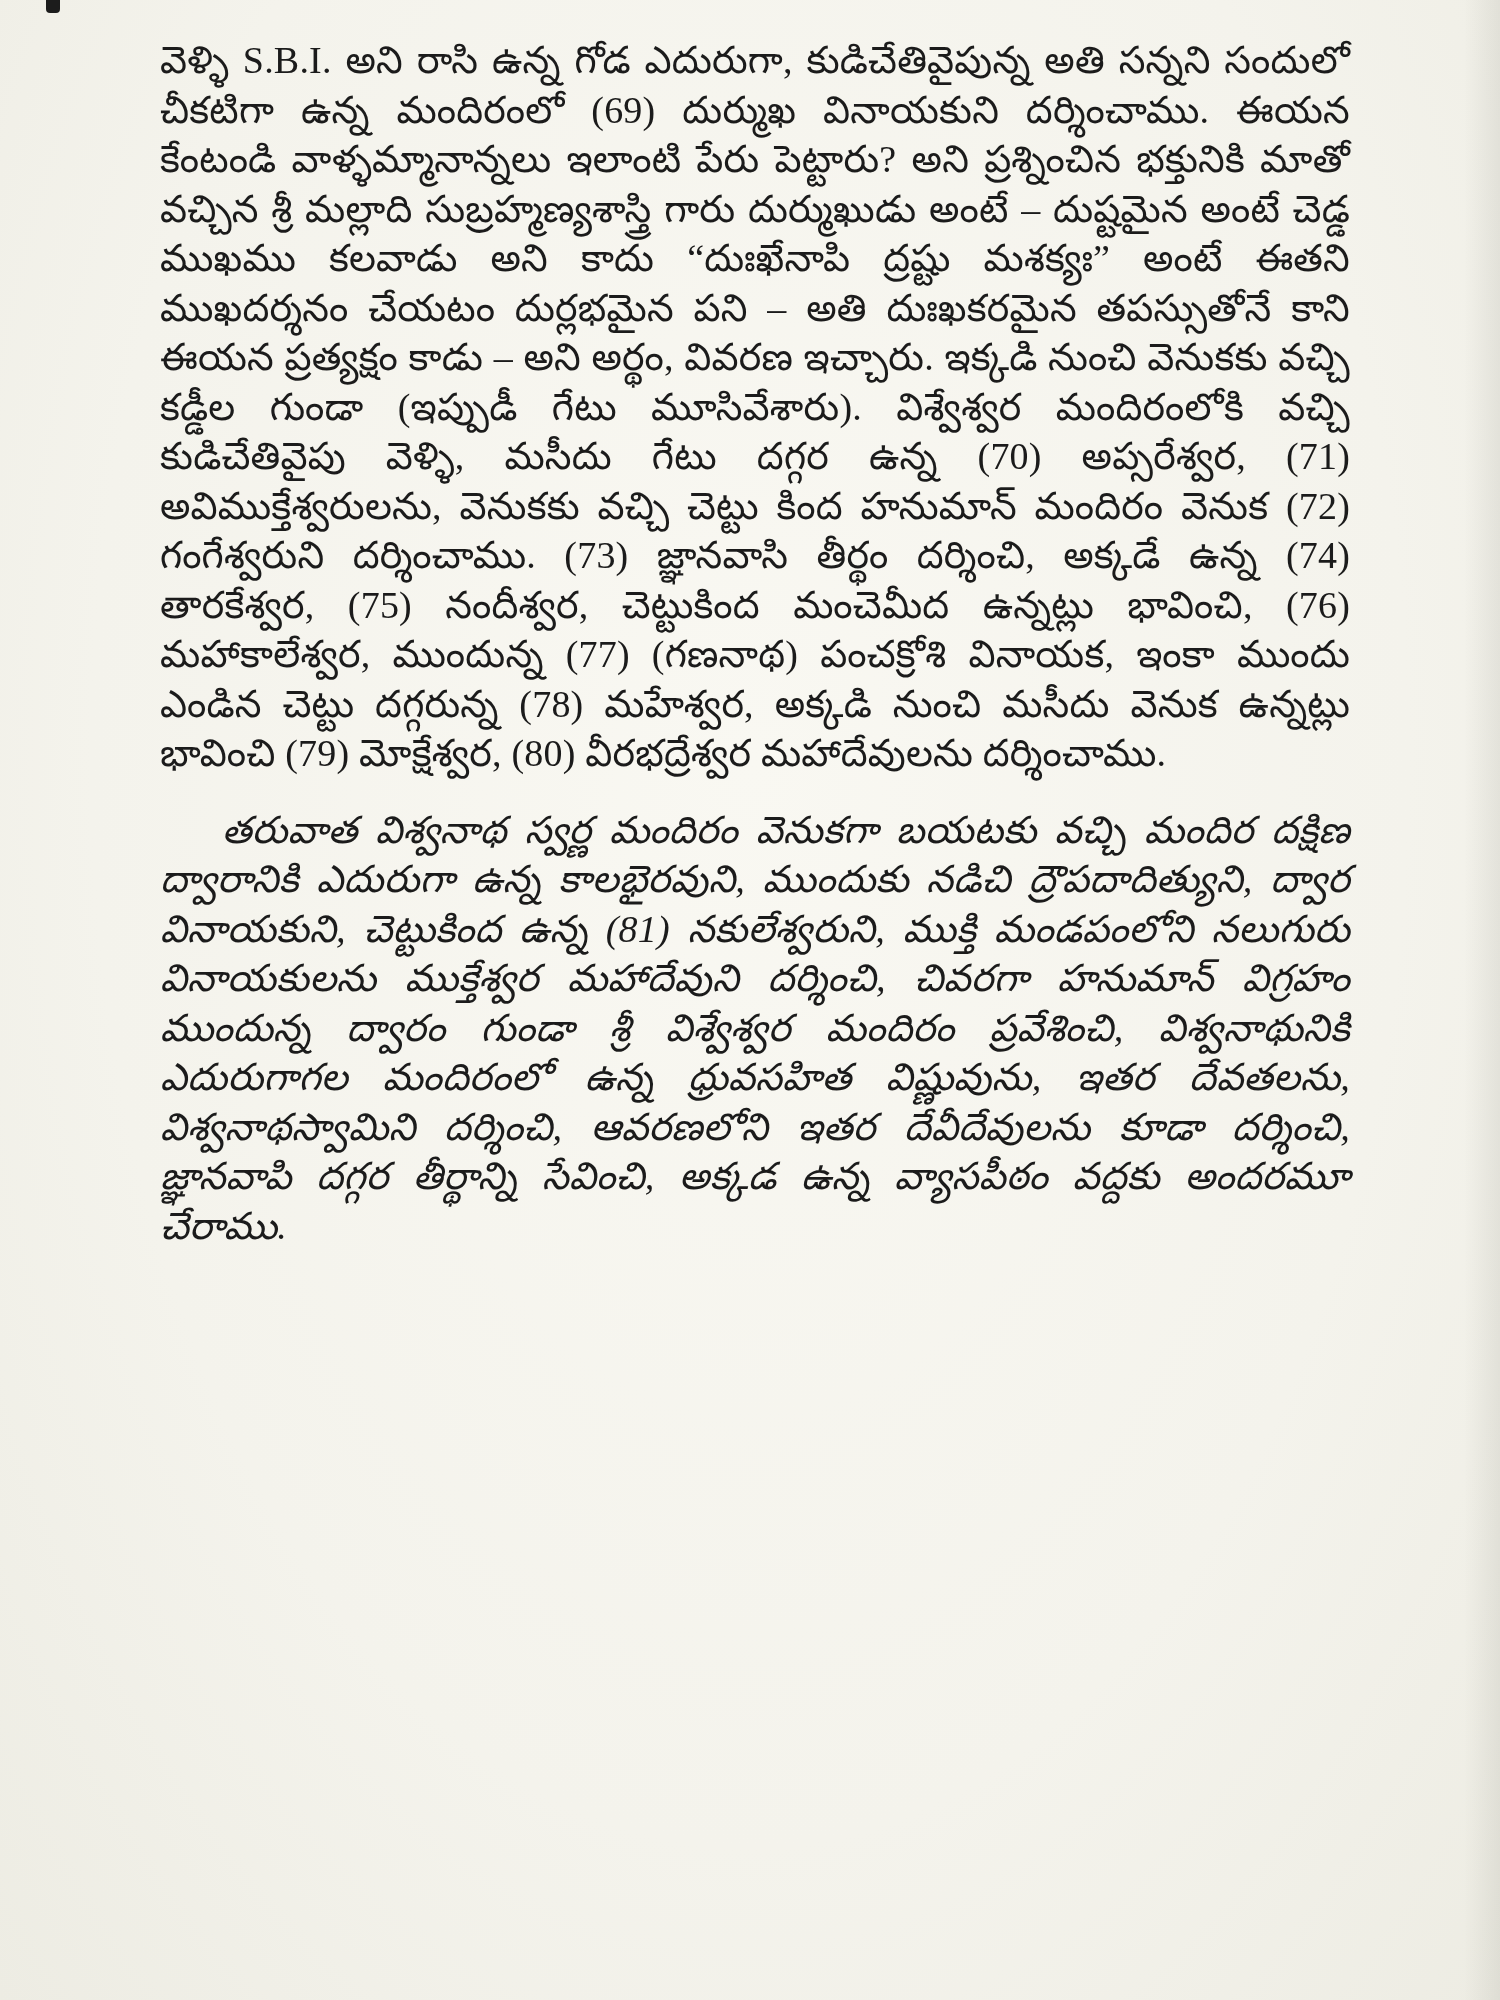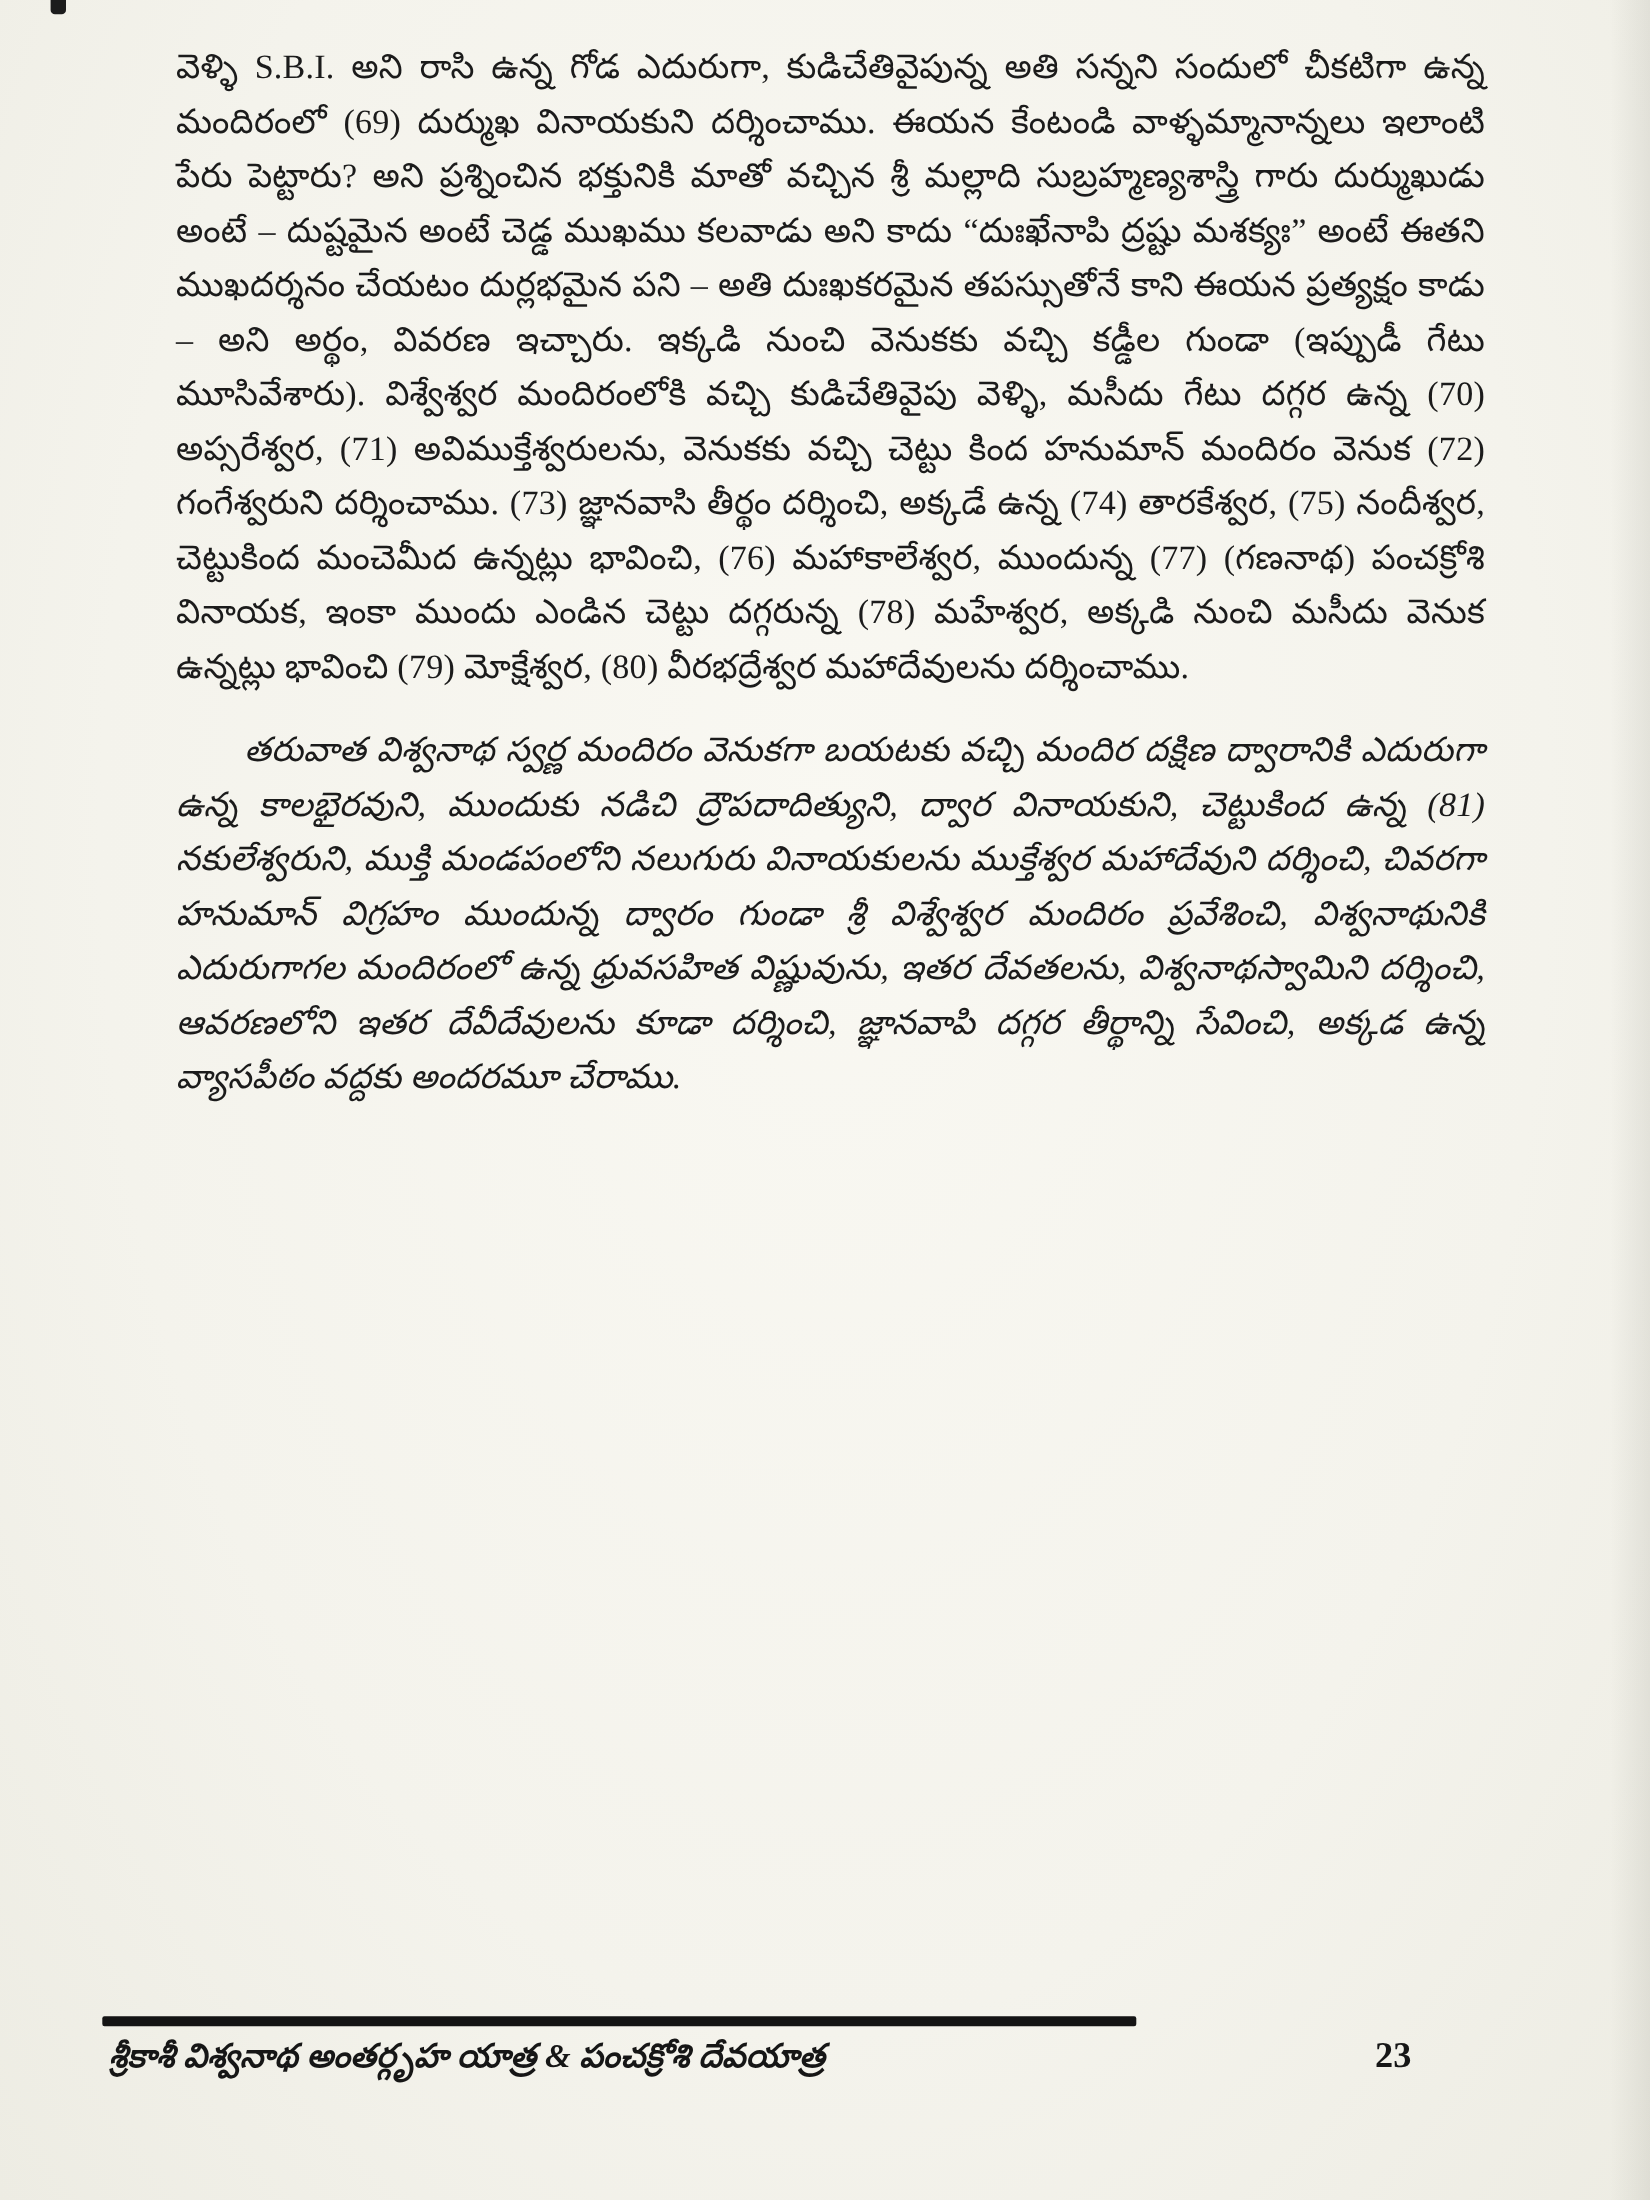--- a/index.html
+++ b/index.html
@@ -40,21 +40,21 @@
     top: 0;
     width: 14px;
     height: 13px;
     border-radius: 0 0 4px 4px;
   }
   .text-block {
     position: absolute;
     left: 160px;
     top: 36px;
     width: 1190px;
-    font-size: 31px;
+    font-size: 38px;
     line-height: 49.5px;
     text-align: justify;
     letter-spacing: 0.2px;
   }
   .para {
     margin: 0 0 27px 0;
   }
   .para.indent {
     text-indent: 62px;
     font-style: italic;
@@ -98,21 +98,14 @@
 <div class="page">
 
   <div class="scan-mark top-left"></div>
   <div class="scan-edge-right"></div>
 
   <main class="text-block">
     <p class="para no-indent">వెళ్ళి S.B.I. అని రాసి ఉన్న గోడ ఎదురుగా, కుడిచేతివైపున్న అతి సన్నని సందులో చీకటిగా ఉన్న మందిరంలో (69) దుర్ముఖ వినాయకుని దర్శించాము. ఈయన కేంటండి వాళ్ళమ్మానాన్నలు ఇలాంటి పేరు పెట్టారు? అని ప్రశ్నించిన భక్తునికి మాతో వచ్చిన శ్రీ మల్లాది సుబ్రహ్మణ్యశాస్త్రి గారు దుర్ముఖుడు అంటే – దుష్టమైన అంటే చెడ్డ ముఖము కలవాడు అని కాదు “దుఃఖేనాపి ద్రష్టు మశక్యః” అంటే ఈతని ముఖదర్శనం చేయటం దుర్లభమైన పని – అతి దుఃఖకరమైన తపస్సుతోనే కాని ఈయన ప్రత్యక్షం కాడు – అని అర్థం, వివరణ ఇచ్చారు. ఇక్కడి నుంచి వెనుకకు వచ్చి కడ్డీల గుండా (ఇప్పుడీ గేటు మూసివేశారు). విశ్వేశ్వర మందిరంలోకి వచ్చి కుడిచేతివైపు వెళ్ళి, మసీదు గేటు దగ్గర ఉన్న (70) అప్సరేశ్వర, (71) అవిముక్తేశ్వరులను, వెనుకకు వచ్చి చెట్టు కింద హనుమాన్ మందిరం వెనుక (72) గంగేశ్వరుని దర్శించాము. (73) జ్ఞానవాసి తీర్థం దర్శించి, అక్కడే ఉన్న (74) తారకేశ్వర, (75) నందీశ్వర, చెట్టుకింద మంచెమీద ఉన్నట్లు భావించి, (76) మహాకాలేశ్వర, ముందున్న (77) (గణనాథ) పంచక్రోశి వినాయక, ఇంకా ముందు ఎండిన చెట్టు దగ్గరున్న (78) మహేశ్వర, అక్కడి నుంచి మసీదు వెనుక ఉన్నట్లు భావించి (79) మోక్షేశ్వర, (80) వీరభద్రేశ్వర మహాదేవులను దర్శించాము.</p>
     <p class="para indent">తరువాత విశ్వనాథ స్వర్ణ మందిరం వెనుకగా బయటకు వచ్చి మందిర దక్షిణ ద్వారానికి ఎదురుగా ఉన్న కాలభైరవుని, ముందుకు నడిచి ద్రౌపదాదిత్యుని, ద్వార వినాయకుని, చెట్టుకింద ఉన్న (81) నకులేశ్వరుని, ముక్తి మండపంలోని నలుగురు వినాయకులను ముక్తేశ్వర మహాదేవుని దర్శించి, చివరగా హనుమాన్ విగ్రహం ముందున్న ద్వారం గుండా శ్రీ విశ్వేశ్వర మందిరం ప్రవేశించి, విశ్వనాథునికి ఎదురుగాగల మందిరంలో ఉన్న ధ్రువసహిత విష్ణువును, ఇతర దేవతలను, విశ్వనాథస్వామిని దర్శించి, ఆవరణలోని ఇతర దేవీదేవులను కూడా దర్శించి, జ్ఞానవాపి దగ్గర తీర్థాన్ని సేవించి, అక్కడ ఉన్న వ్యాసపీఠం వద్దకు అందరమూ చేరాము.</p>
   </main>
 
-  <footer class="footer">
-    <div class="footer-rule"></div>
-    <div class="footer-row">
-      <span class="footer-title">శ్రీకాశీ విశ్వనాథ అంతర్గృహ యాత్ర &amp; పంచక్రోశి దేవయాత్ర</span>
-      <span class="footer-page">23</span>
-    </div>
-  </footer>
 
 </div>
 
 </body></html>

